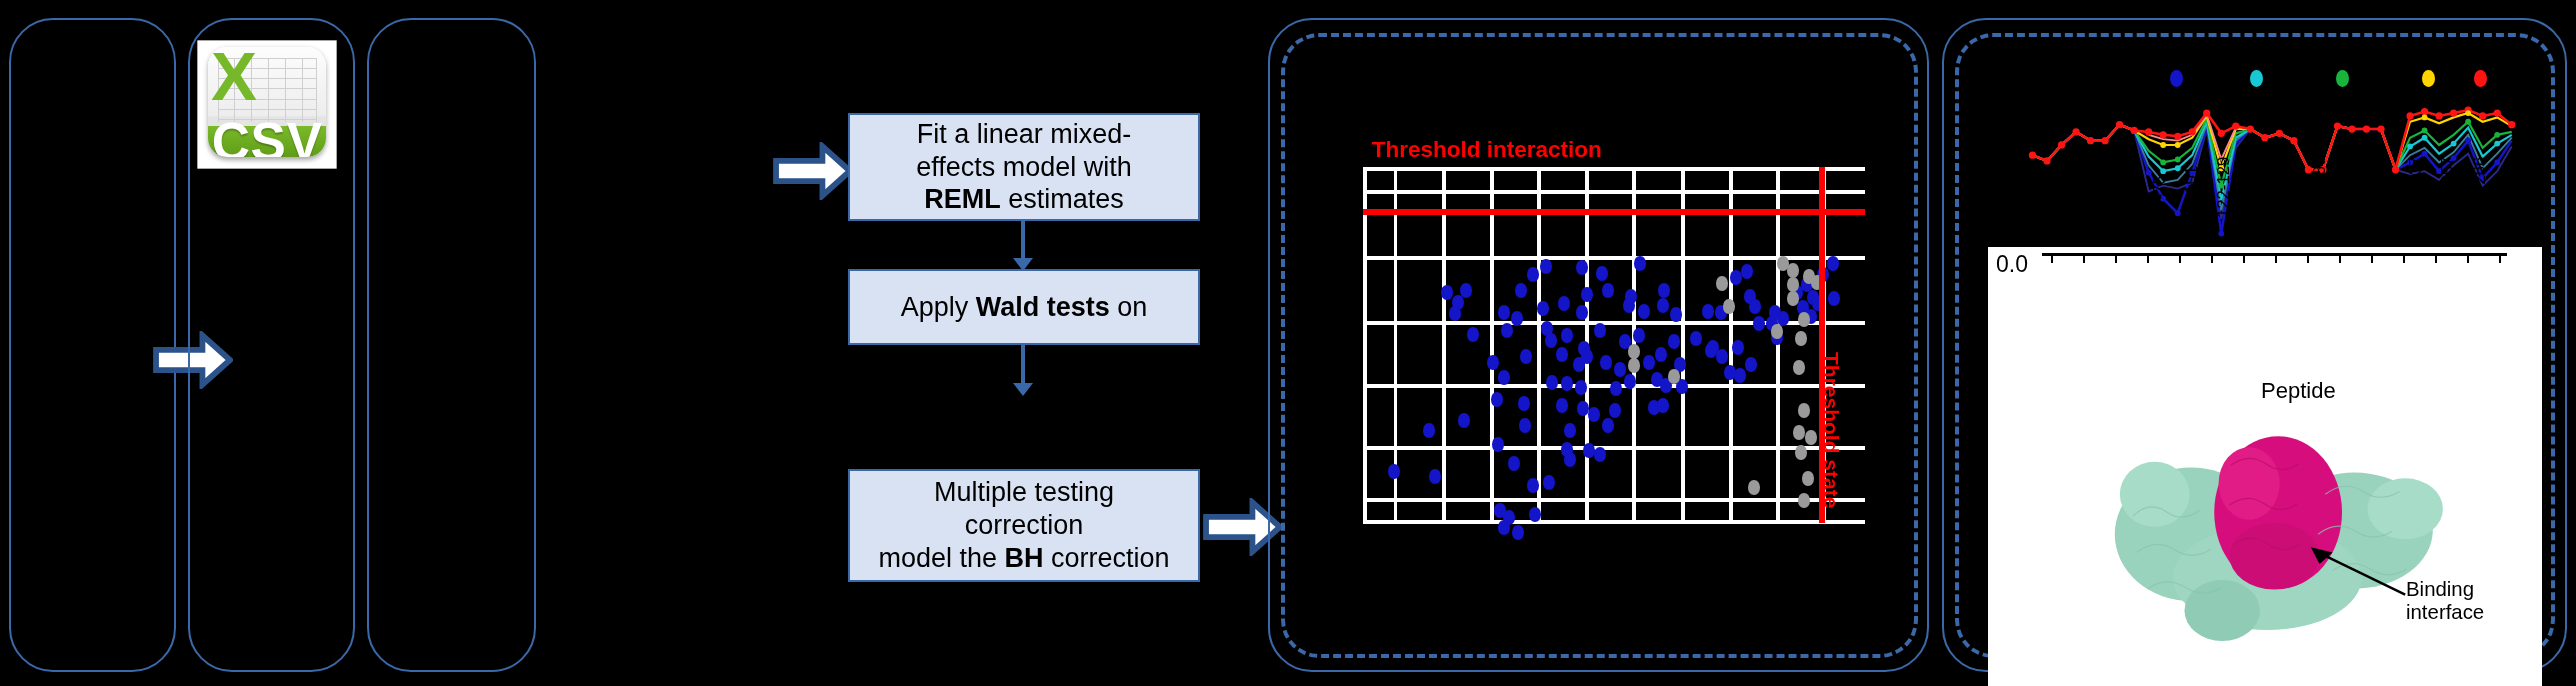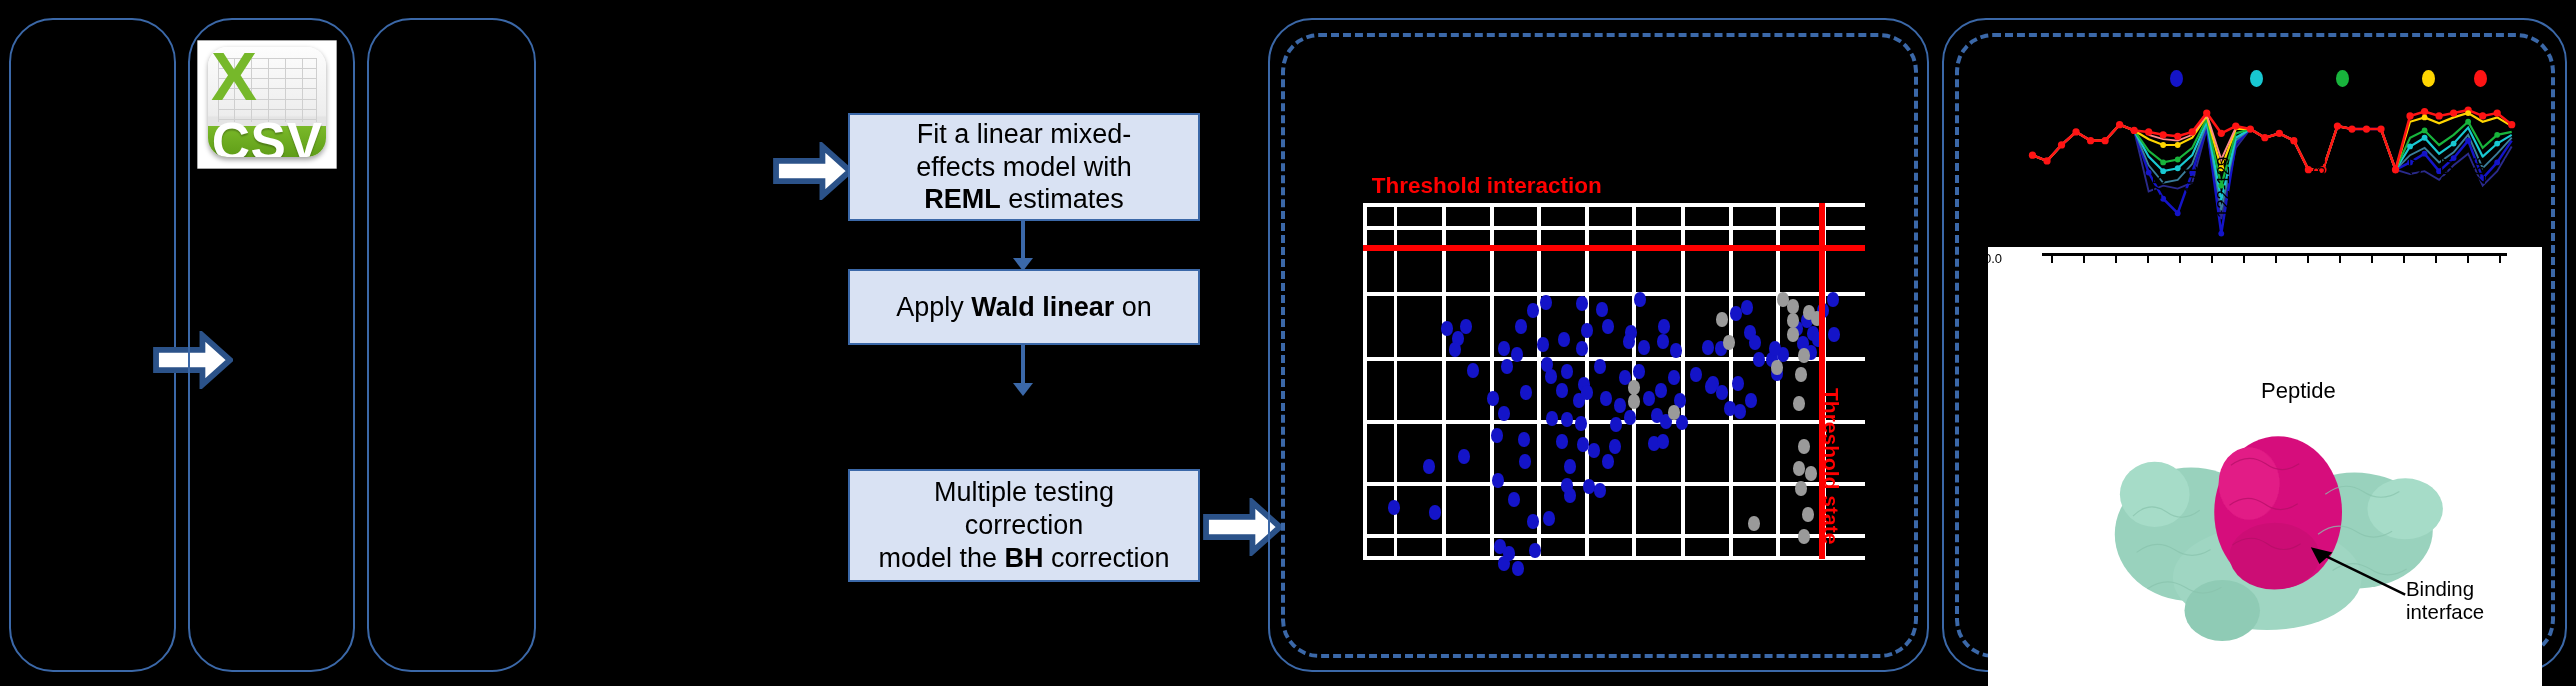--- a/index.html
+++ b/index.html
@@ -56,21 +56,21 @@
              white-space:nowrap;transform:rotate(90deg);transform-origin:left top;}
 
   
   .fig-white{position:absolute;background:#ffffff;}
   .legdot{position:absolute;width:13px;height:17.4px;border-radius:50%;}
   .pep-axis{position:absolute;background:#000;height:2.9px;}
   .pep-tick{position:absolute;background:#000;width:2.2px;height:10.2px;}
   .pep-lab{position:absolute;font-size:16.7px;color:#000;white-space:nowrap;
            transform:rotate(-90deg);transform-origin:left top;}
   .pep-title{position:absolute;font-size:22px;color:#000;white-space:nowrap;text-align:right;}
-  .ylab{position:absolute;font-size:13px;color:#000;white-space:nowrap;}
+  .ylab{position:absolute;font-size:23px;color:#000;white-space:nowrap;margin-left:12px;}
   .bind-lab{position:absolute;font-size:20.4px;color:#000;line-height:1.15;}
 </style>
 </head>
 <body>
 
 <div class="panel" style="left:8.7px;top:18px;width:167px;height:654px;"></div>
 
 <div class="arrow" style="left:153px;top:331px;width:80px;height:58px;">
   <svg width="80" height="58" viewBox="0 0 110 80">
     <polygon points="4,26 68,26 68,6 106,40 68,74 68,54 4,54" fill="#ffffff" stroke="#2b5289" stroke-width="8" stroke-linejoin="miter"></polygon>
@@ -118,21 +118,21 @@
     <span>effects model with</span><br>
     <b>REML</b><span> estimates</span>
   </div>
 </div>
 
 <div class="vconn" style="left:1021px;top:220px;height:40px;"></div>
 <div class="vtip" style="left:1013px;top:258px;"></div>
 
 <div class="pbox" style="left:848px;top:269px;width:352px;height:76px;">
   <div>
-    <span>Apply </span><b>Wald linear</b><span> on</span><br>
+    <span>Apply </span><b>Wald tests</b><span> on</span><br>
   </div>
 </div>
 
 <div class="vconn" style="left:1021px;top:345px;height:40px;"></div>
 <div class="vtip" style="left:1013px;top:383px;"></div>
 
 <div class="pbox" style="left:848px;top:469px;width:352px;height:113px;">
   <div>
     <span>Multiple testing</span><br>
     <span>correction</span><br>
@@ -142,21 +142,21 @@
 
 <div class="arrow" style="left:1203px;top:498px;width:80px;height:58px;">
   <svg width="80" height="58" viewBox="0 0 110 80">
     <polygon points="4,26 68,26 68,6 106,40 68,74 68,54 4,54" fill="#ffffff" stroke="#2b5289" stroke-width="8" stroke-linejoin="miter"></polygon>
   </svg>
 </div>
 
 <div class="panel" style="left:1268px;top:18px;width:661px;height:654px;"></div>
 <div class="panel-dashed-inner" style="left:1281px;top:33px;width:637px;height:625px;"></div>
 
-<div class="scatter" style="left:1363px;top:167px;width:502px;height:323px;margin-top:36px;">
+<div class="scatter" style="left:1363px;top:167px;width:502px;height:323px;">
 
   <div class="sc-title" style="left:8.7px;top:-30.5px;">Threshold interaction</div>
 
   <div class="sc-grid" style="left:0;top:0;width:502px;height:356px;">
     <div class="h" style="top:0;"></div>
     <div class="h" style="top:23px;"></div>
     <div class="h" style="top:89px;"></div>
     <div class="h" style="top:154px;"></div>
     <div class="h" style="top:217px;"></div>
     <div class="h" style="top:279px;"></div>

